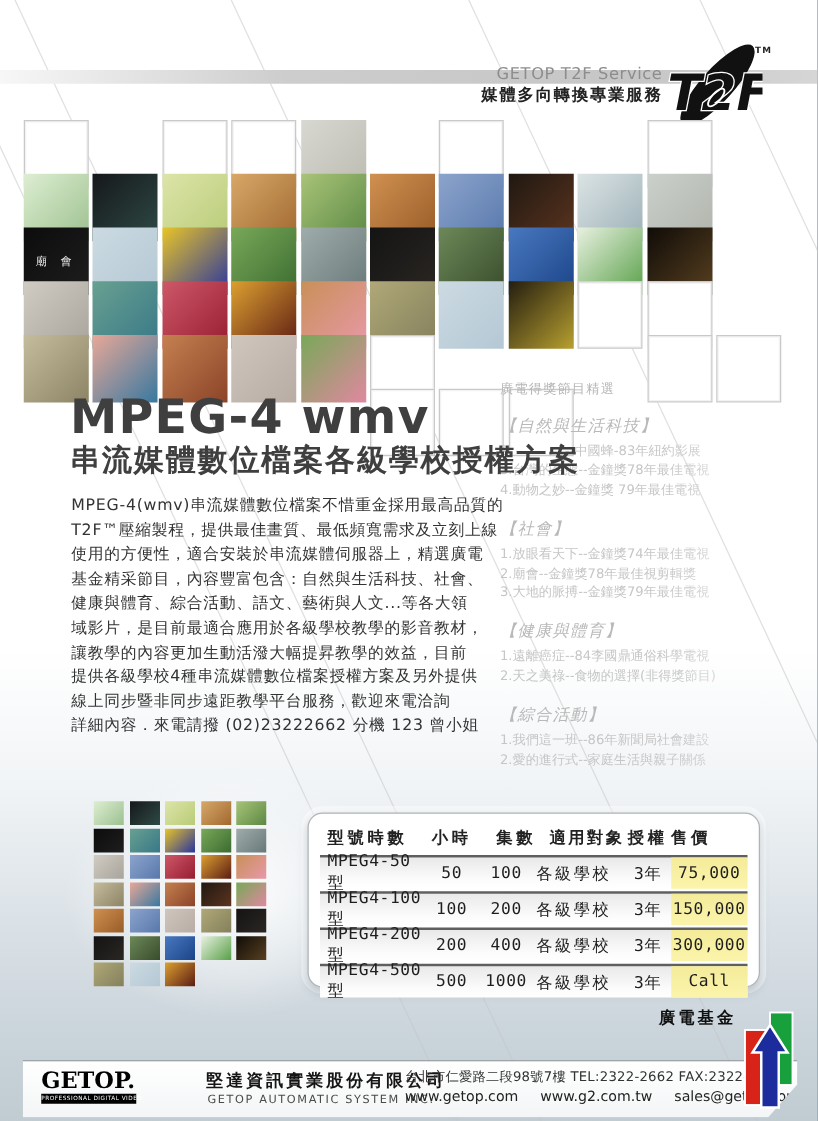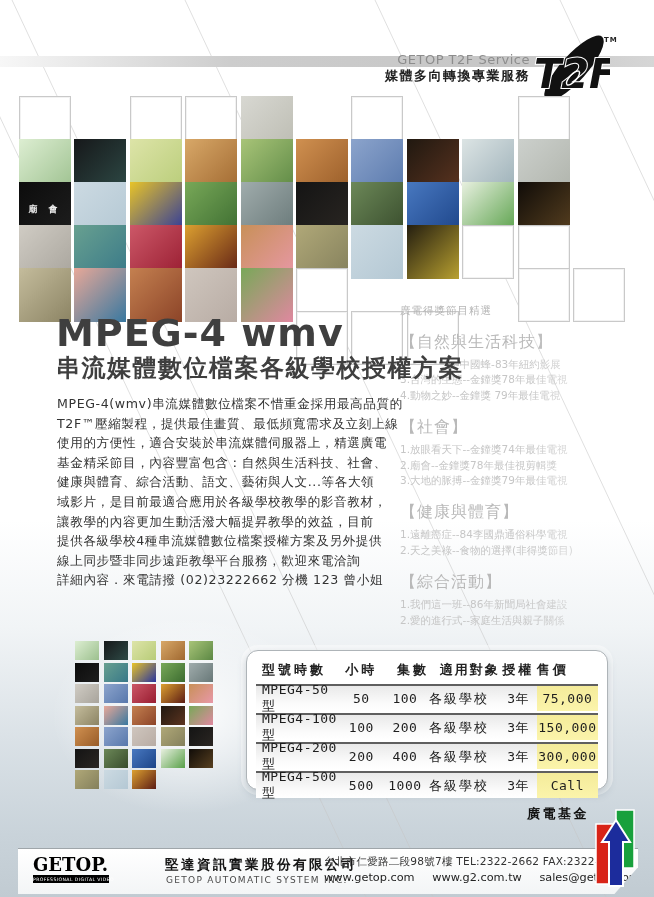--- a/index.html
+++ b/index.html
@@ -13,37 +13,37 @@
   .band{position:absolute;left:0;top:56px;width:654px;height:11px;
     background:linear-gradient(90deg,#f7f7f7 0%,#cdcdcd 35%,#c6c6c6 78%,#d6d6d6 100%);}
   .svc-en{position:absolute;top:52px;right:124px;font-size:13px;color:#8d8d8d;letter-spacing:.5px;white-space:nowrap;}
   .svc-zh{position:absolute;top:67px;right:124px;font-size:13px;font-weight:bold;color:#222;letter-spacing:1.5px;white-space:nowrap;}
   .t2f-logo{position:absolute;left:532px;top:32px;}
   .tm-mark{position:absolute;left:604px;top:36px;font-size:7px;color:#222;font-weight:bold;letter-spacing:1px;}
   
   .scratches{position:absolute;left:0;top:0;pointer-events:none;}
   
   #grid{position:absolute;left:0;top:0;width:654px;height:897px;}
-  .gcell{position:absolute;width:52px;height:54px;box-sizing:border-box;font-weight:bold;}
+  .gcell{position:absolute;width:52px;height:54px;box-sizing:border-box;}
   .gcell.empty{background:#fff;border:1px solid #c9c9c9;box-shadow:inset 0 0 0 1px #f2f2f2;}
   .gcell.photo{display:flex;align-items:center;justify-content:center;}
   .glabel{color:#ececec;font-size:9px;letter-spacing:4px;white-space:nowrap;}
   
   .headline{position:absolute;left:56px;top:314px;z-index:5;color:#3f3f3f;}
   .headline h1{margin:0;font-size:38px;line-height:38px;font-weight:bold;letter-spacing:1px;white-space:nowrap;}
   .headline h2{margin:2px 0 0 0;font-size:24px;line-height:28px;font-weight:bold;letter-spacing:1.5px;white-space:nowrap;}
   
   .intro{position:absolute;left:57px;top:394px;width:345px;z-index:4;}
   .p-line{font-size:12.6px;line-height:19.6px;color:#333;letter-spacing:.6px;white-space:nowrap;}
   
   .awards{position:absolute;left:400px;top:304px;width:252px;z-index:3;
     -webkit-mask-image:linear-gradient(90deg,#000 0%,#000 52%,rgba(0,0,0,0) 97%);
     mask-image:linear-gradient(90deg,#000 0%,#000 52%,rgba(0,0,0,0) 97%);}
   .aw-title{font-size:10.5px;color:#b5b5b5;letter-spacing:1px;margin-bottom:6px;white-space:nowrap;}
-  .aw-head{font-size:16px;color:#b9b9b9;letter-spacing:1px;margin:14px 0 4px 0;white-space:nowrap;}
+  .aw-head{font-size:13px;color:#b9b9b9;letter-spacing:1px;margin:14px 0 4px 0;white-space:nowrap;font-style:italic;}
   .aw-item{font-size:10.5px;line-height:15.4px;color:#c6c6c6;white-space:nowrap;}
   
   .collage-glow{position:absolute;left:50px;top:615px;width:270px;height:200px;
     background:radial-gradient(ellipse at center,rgba(255,255,255,.95) 0%,rgba(255,255,255,0) 70%);}
   #collage{position:absolute;left:0;top:0;width:654px;height:897px;}
   .ccell{position:absolute;width:24px;height:19px;}
   
   .card{position:absolute;left:246px;top:650px;width:362px;height:140px;z-index:6;
     background:#fff;border:1px solid #aeb4b8;border-radius:12px;
     box-shadow:0 4px 8px rgba(80,100,115,.28),0 0 0 5px rgba(255,255,255,.45);

